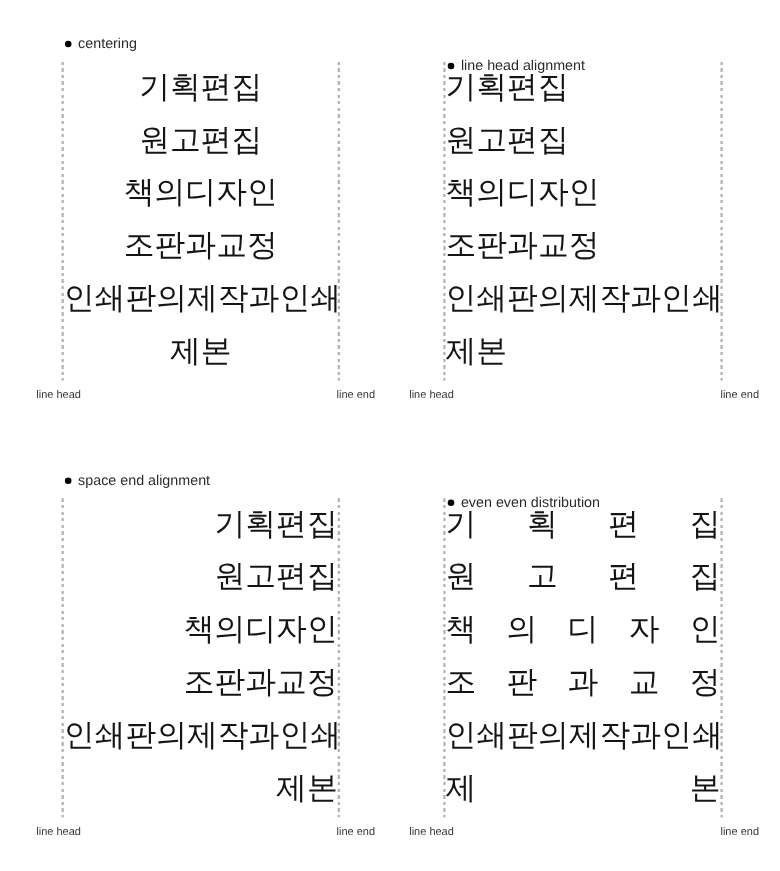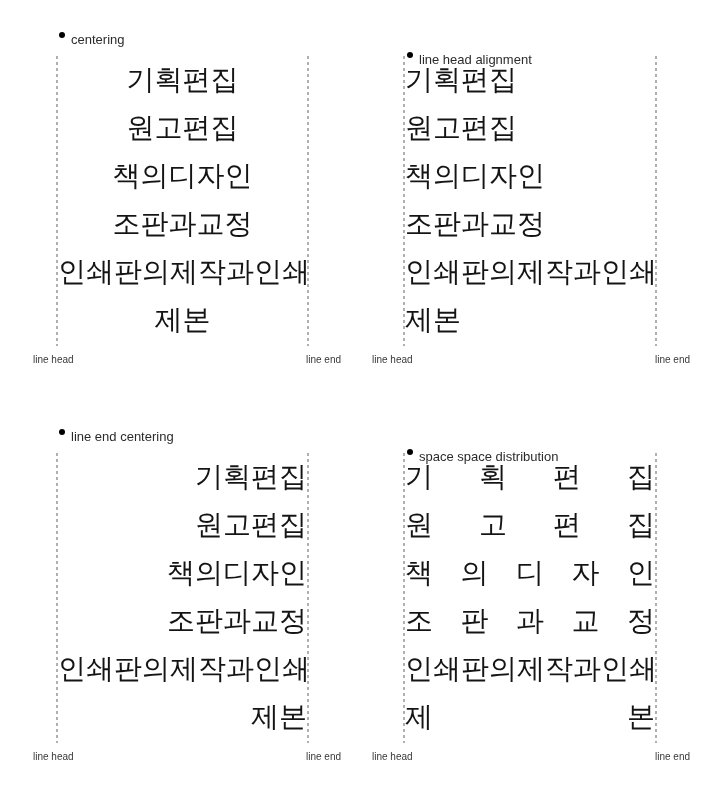--- a/index.html
+++ b/index.html
@@ -18,21 +18,21 @@
     overflow:hidden;
   }
   .panel{position:absolute;height:345px;}
   .col-left{left:33px;width:308px;}
   .col-right{left:372px;width:318px;}
   .row-top{top:30px;}
   .row-bottom{top:427px;}
 
   .panel-title{
     position:absolute;top:2px;
-    display:flex;gap:6px;
+    display:flex;align-items:center;gap:6px;
     font-size:13px;color:var(--title);
     white-space:nowrap;
   }
   .col-left .panel-title{left:26px;}
   .col-right .panel-title{left:35px;margin-top:20px;}
   .bullet{
     width:6px;height:6px;border-radius:50%;
     background:#000;flex:0 0 auto;
   }
 
@@ -113,40 +113,40 @@
     <div class="row">인쇄판의제작과인쇄</div>
     <div class="row">제본</div>
   </div>
   <div class="foot foot-left">line head</div>
   <div class="foot foot-right">line end</div>
 </section>
 
 <section class="panel col-left row-bottom align-right">
   <div class="panel-title">
     <span class="bullet"></span>
-    <span>line end centering</span>
+    <span>space end alignment</span>
   </div>
   <div class="guide guide-left"></div>
   <div class="guide guide-right"></div>
   <div class="rows">
     <div class="row">기획편집</div>
     <div class="row">원고편집</div>
     <div class="row">책의디자인</div>
     <div class="row">조판과교정</div>
     <div class="row">인쇄판의제작과인쇄</div>
     <div class="row">제본</div>
   </div>
   <div class="foot foot-left">line head</div>
   <div class="foot foot-right">line end</div>
 </section>
 
 <section class="panel col-right row-bottom align-justify">
   <div class="panel-title">
     <span class="bullet"></span>
-    <span>space space distribution</span>
+    <span>even even distribution</span>
   </div>
   <div class="guide guide-left"></div>
   <div class="guide guide-right"></div>
   <div class="rows">
     <div class="row row-justify">
         <span>기</span>
         <span>획</span>
         <span>편</span>
         <span>집</span>
       </div>

